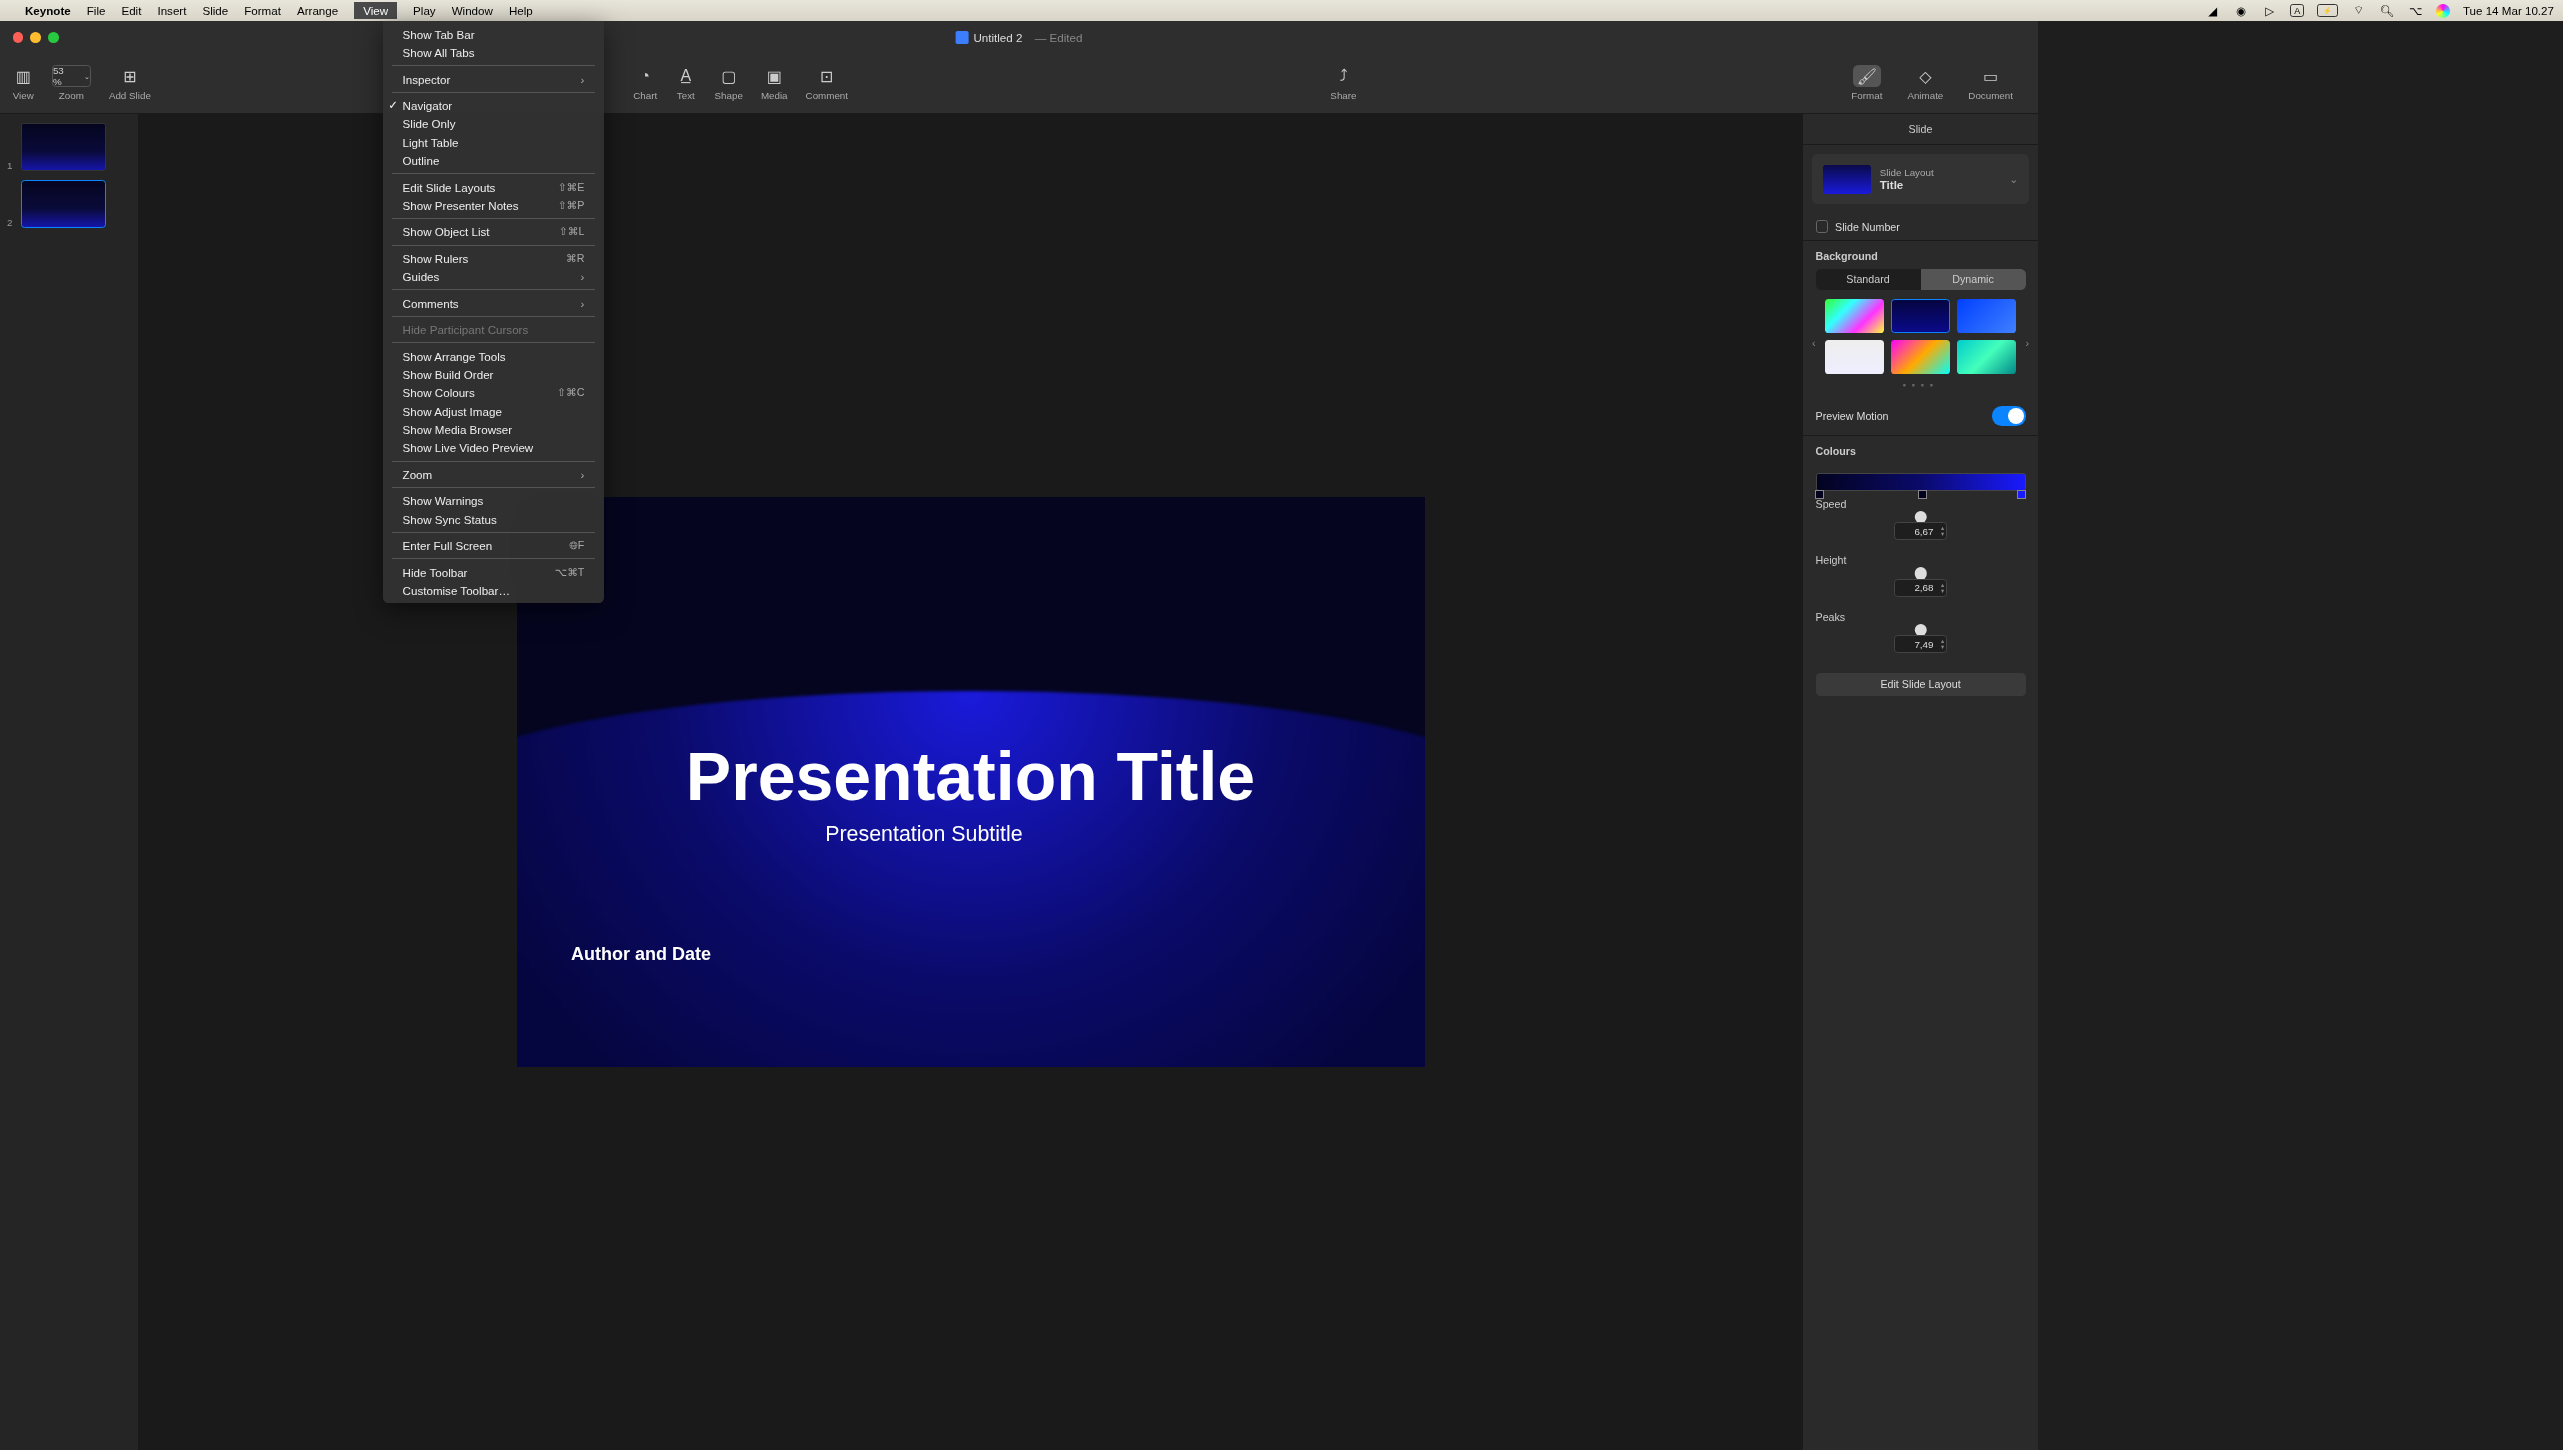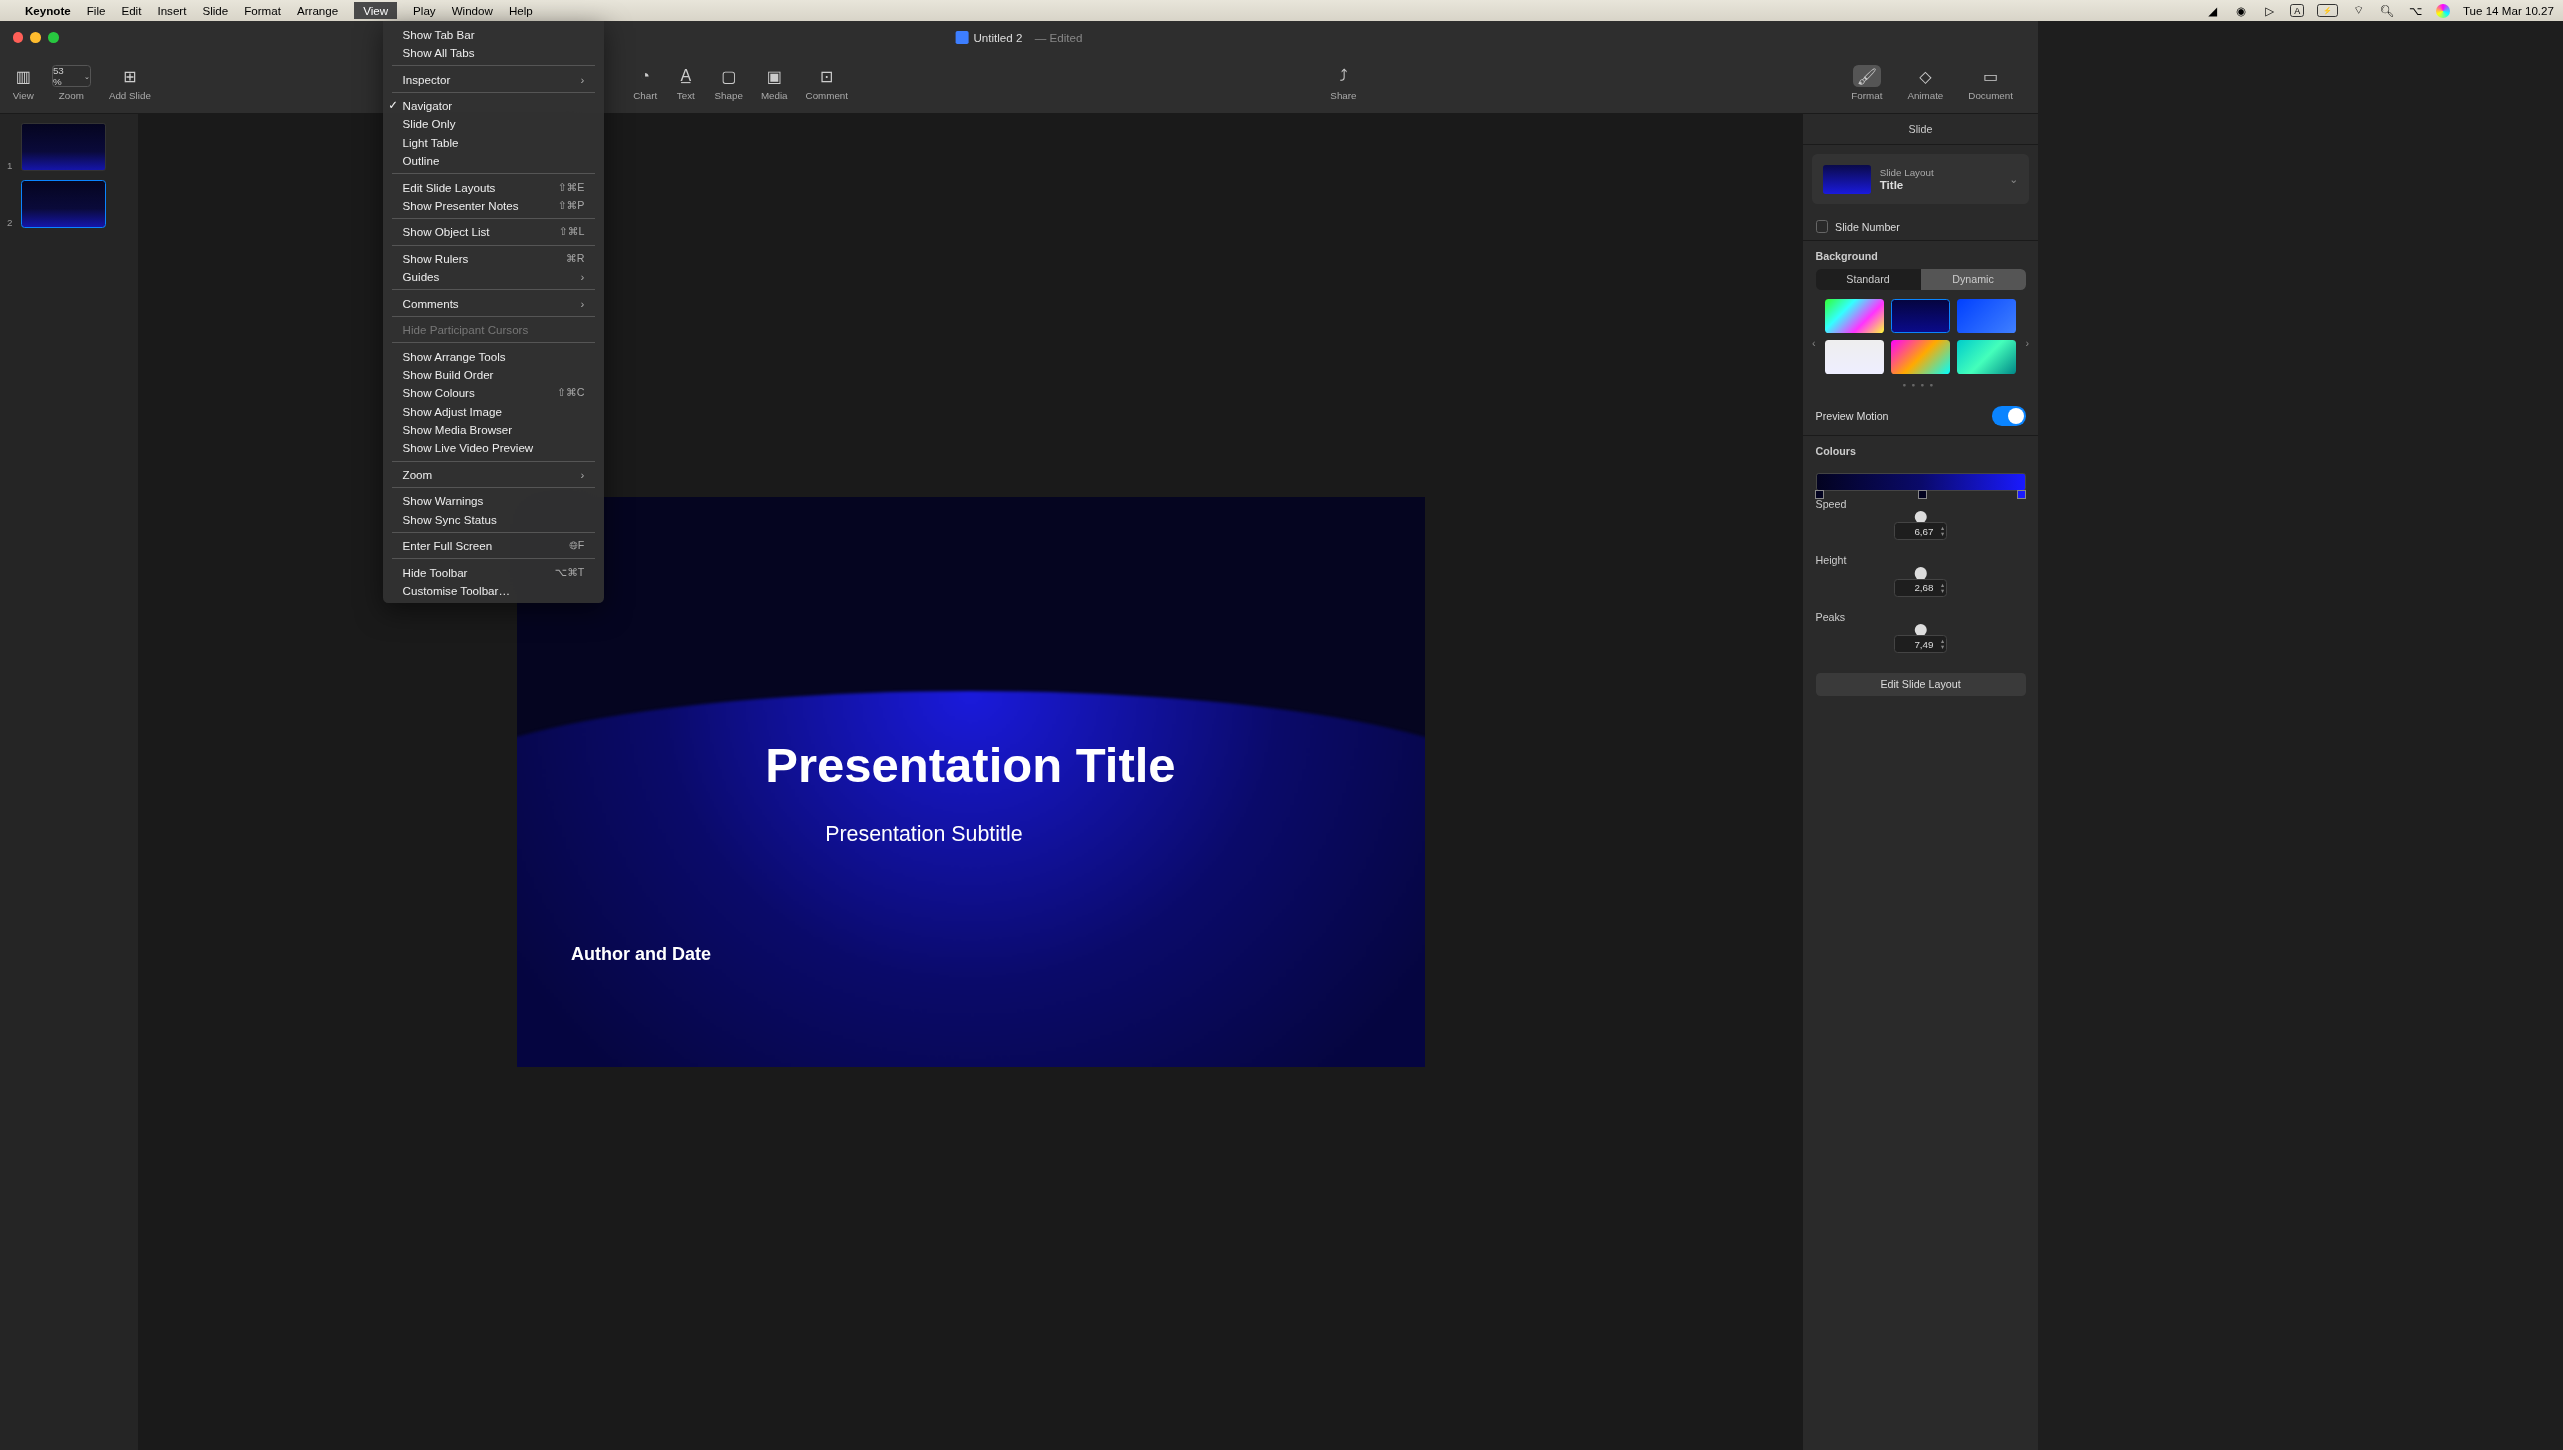--- a/index.html
+++ b/index.html
@@ -39,21 +39,21 @@
 .main { display: flex; height: calc(100% - 93px); }
 .navigator { width: 139px; background: #252525; border-right: 0.9px solid #1a1a1a; padding: 9px 7.1px; }
 .slide-thumb { position: relative; margin-bottom: 9px; display: flex; align-items: flex-end; gap: 3.6px; }
 .slide-thumb .num { color: #999; font-size: 9.8px; width: 10.7px; }
 .slide-thumb .thumb { width: 85px; height: 48px; background: linear-gradient(180deg, #050520 0%, #0a0a3a 60%, #1515aa 100%); border-radius: 2.7px; border: 0.9px solid #333; }
 .slide-thumb.active .thumb { border: 1.8px solid #0a84ff; border-radius: 3.6px; }
 
 .canvas { flex: 1; background: #1a1a1a; display: flex; align-items: center; justify-content: center; position: relative; overflow: hidden; }
 .slide { width: 908px; height: 570px; background: #050520; position: relative; overflow: hidden; }
 .slide .wave { position: absolute; left: -10%; right: -10%; top: 34%; height: 90%; background: radial-gradient(ellipse at 50% 0%, #1a1adc 0%, #0a0a6a 40%, #050540 70%); border-radius: 50% 50% 0 0 / 20% 20% 0 0; filter: blur(1.8px); }
-.slide h1 { position: absolute; top: 42%; left: 50%; transform: translateX(-50%); color: #fff; font-size: 49px; font-weight: 700; white-space: nowrap; }
+.slide h1 { position: absolute; top: 42%; left: 50%; transform: translateX(-50%); color: #fff; font-size: 68px; font-weight: 700; white-space: nowrap; }
 .slide .sub { position: absolute; top: 57%; left: 34%; color: #fff; font-size: 21.4px; font-weight: 500; }
 .slide .author { position: absolute; bottom: 18%; left: 6%; color: #fff; font-size: 18px; font-weight: 600; }
 
 
 .inspector { width: 236px; background: #2a2a2a; border-left: 0.9px solid #1a1a1a; color: #ddd; font-size: 10.7px; overflow-y: auto; }
 .insp-header { text-align: center; padding: 9px 0; border-bottom: 0.9px solid #1a1a1a; color: #ccc; }
 .layout-row { display: flex; align-items: center; gap: 9px; padding: 10.7px; background: #333; margin: 9px; border-radius: 5.3px; }
 .layout-row .mini { width: 48px; height: 28.5px; background: linear-gradient(#0a0a4a, #1a1adc); border-radius: 2.7px; }
 .layout-row .lbl { flex: 1; font-size: 9.8px; }
 .layout-row .lbl .small { color: #aaa; }

